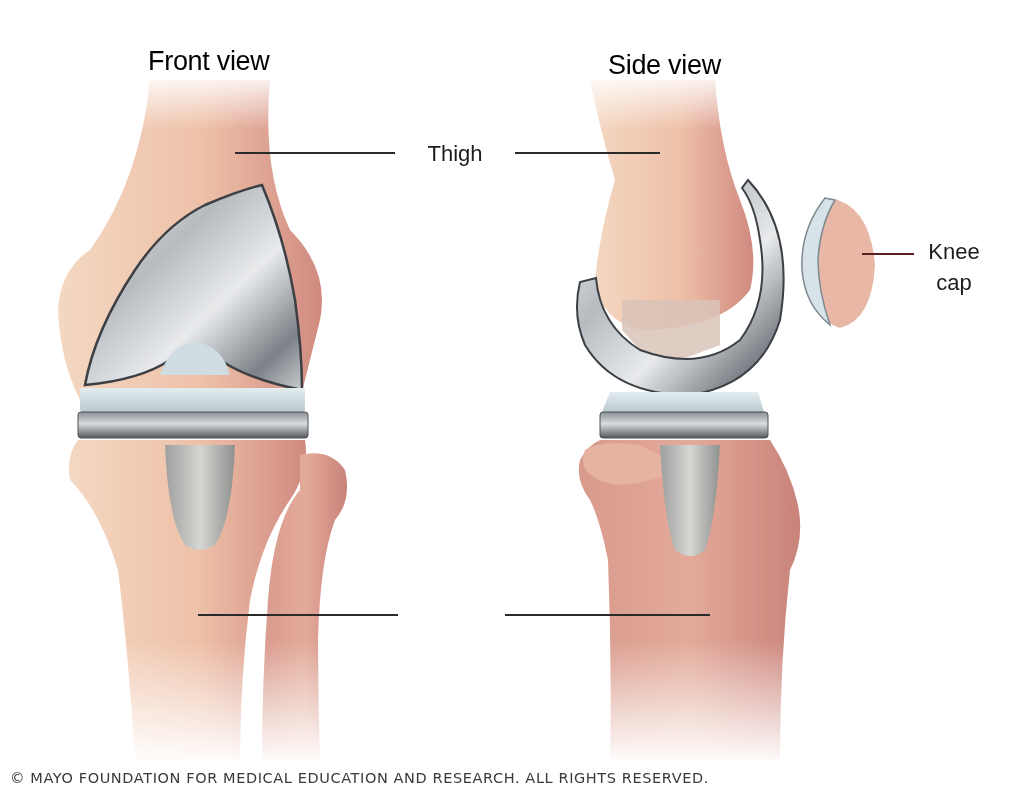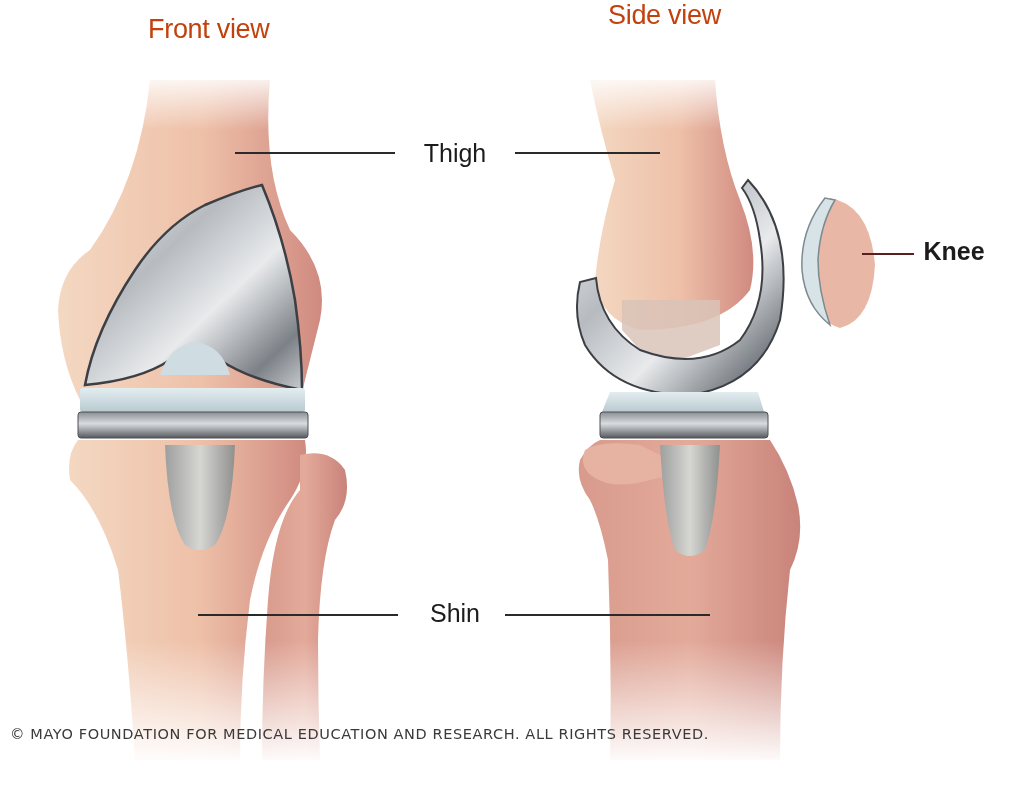--- a/index.html
+++ b/index.html
@@ -1,22 +1,22 @@
 <!DOCTYPE html>
 <html><head>
 <meta charset="utf-8">
 <style>
   html, body { margin:0; padding:0; background:#ffffff; }
   body { width:1024px; height:801px; position:relative; overflow:hidden;
          font-family:"Liberation Sans", "DejaVu Sans", sans-serif; color:#1a1a1a; }
-  .title { position:absolute; font-size:27px; letter-spacing:-0.3px; color:#c2410c; }
-  .label { position:absolute; font-size:25px; line-height:31px; text-align:center; color:#1c1c1c; }
+  .title { position:absolute; font-size:27px; letter-spacing:-0.3px; color:#000000;margin-top:32px; }
+  .label { position:absolute; font-size:22px; line-height:31px; text-align:center; color:#1c1c1c; }
   .leader { position:absolute; height:2px; background:#2a2a2a; }
   .art { position:absolute; left:0; top:0; }
-  .copyright { position:absolute; left:10px; top:726px; font-size:14.5px; letter-spacing:0.6px;
+  .copyright { position:absolute; left:10px; top:770px; font-size:14.5px; letter-spacing:0.6px;
                color:#3a3a3a; white-space:nowrap; font-family:"DejaVu Sans", sans-serif; }
 </style>
 </head>
 <body>
 
 <svg class="art" width="1024" height="801" viewBox="0 0 1024 801">
   <defs>
     <linearGradient id="boneH" x1="0" x2="1" y1="0" y2="0">
       <stop offset="0" stop-color="#f4d8c2"></stop>
       <stop offset="0.55" stop-color="#eec0a8"></stop>
@@ -95,32 +95,32 @@
     <path d="M660,445 L720,445 Q716,520 705,550 Q690,562 675,550 Q664,520 660,445 Z" fill="url(#stem)"></path>
     <rect x="570" y="640" width="240" height="125" fill="url(#fadeDown)"></rect>
   </g>
   <g>
     <path d="M830,198 Q870,205 875,265 Q872,320 840,328 Q815,320 805,290 Q800,240 830,198 Z" fill="#e9b7a6"></path>
     <path d="M825,198 Q800,230 802,270 Q805,305 830,325 Q818,290 818,260 Q820,225 835,200 Z" fill="#d8e3e8" stroke="#7c8a92" stroke-width="1.5"></path>
   </g>
 </svg>
 
 <div class="title" style="left:148px; top:14px;">Front view</div>
-<div class="title" style="left:608px; top:0;">Side view</div>
+<div class="title" style="left:608px; top:18px;">Side view</div>
 
 <div class="leader" style="left:235px; top:152px; width:160px;"></div>
 <div class="leader" style="left:515px; top:152px; width:145px;"></div>
 <div class="label" style="left:360px; top:138px; width:190px;">
   <div>Thigh</div>
 </div>
 
 <div class="leader" style="left:862px; top:253px; width:52px; background:#5a1f1f;"></div>
-<div class="label" style="left:896px; top:236px; width:116px;font-weight:bold;">
+<div class="label" style="left:896px; top:236px; width:116px;">
   <div>Knee</div>
+  <div>cap</div>
 </div>
 
 <div class="leader" style="left:198px; top:614px; width:200px;"></div>
 <div class="leader" style="left:505px; top:614px; width:205px;"></div>
 <div class="label" style="left:360px; top:598px; width:190px;">
-  <div>Shin</div>
 </div>
 
 <div class="copyright">© MAYO FOUNDATION FOR MEDICAL EDUCATION AND RESEARCH. ALL RIGHTS RESERVED.</div>
 
 </body></html>

